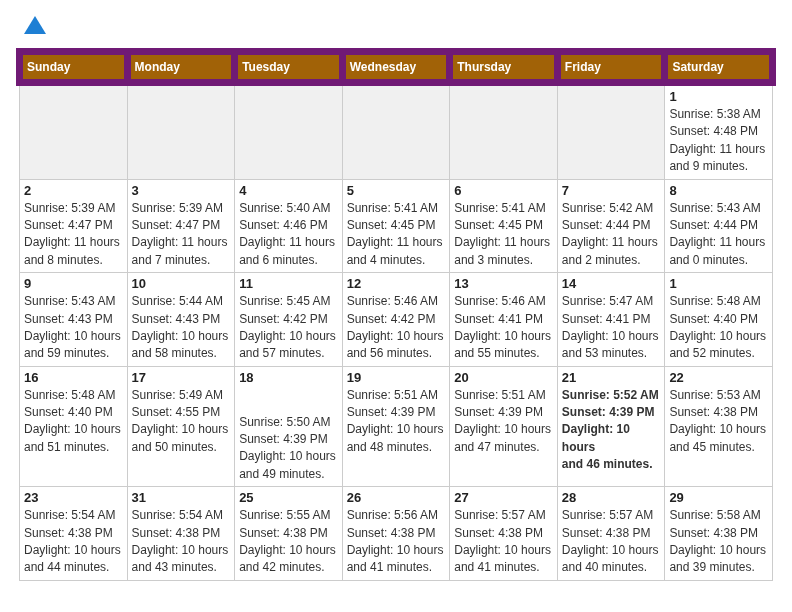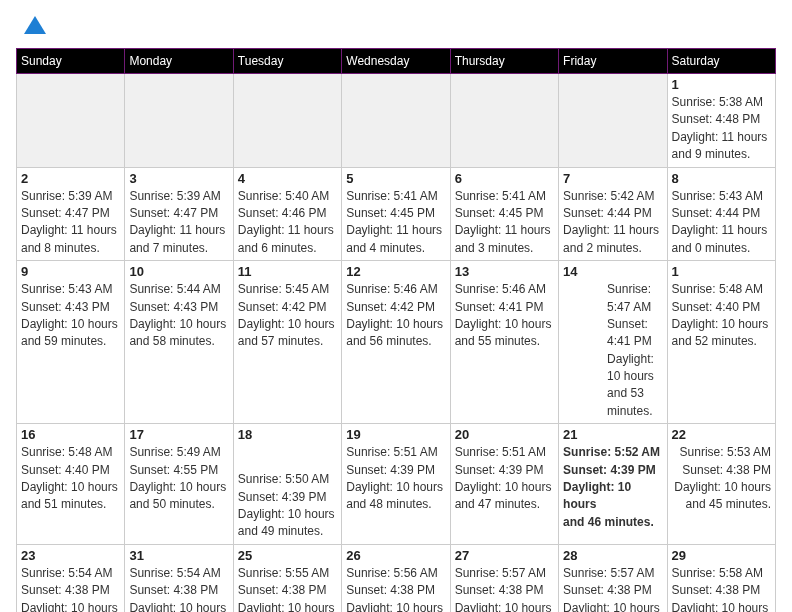--- a/index.html
+++ b/index.html
@@ -40,27 +40,27 @@
       font-size: 16px;
       color: #444;
       margin-top: 2px;
     }
     .calendar {
       width: 100%;
       border-collapse: collapse;
       table-layout: fixed;
     }
     .calendar th {
-      background: #000000;
+      background: #a16207;
       color: #fff;
       font-size: 12px;
-      font-weight: normal;
+      font-weight: bold;
       padding: 5px 4px;
       text-align: left;
-      border: 1px solid #701a75;
+      border: 7px solid #701a75;
     }
     .calendar td {
       border: 1px solid #ccc;
       vertical-align: top;
       padding: 3px 4px;
       font-size: 9.5px;
       color: #333;
       height: 76px;
       background: #fff;
     }
@@ -214,21 +214,21 @@
           </td>
           <td>
             <span class="day-number">13</span>
             <div class="day-info" style="white-space: pre-line;">Sunrise: 5:46 AM
 Sunset: 4:41 PM
 Daylight: 10 hours
 and 55 minutes.</div>
           </td>
           <td>
             <span class="day-number">14</span>
-            <div class="day-info" style="white-space: pre-line; margin-left: 44px;">Sunrise: 5:47 AM
+            <div class="day-info" style="white-space: pre-line;">Sunrise: 5:47 AM
 Sunset: 4:41 PM
 Daylight: 10 hours
 and 53 minutes.</div>
           </td>
           <td>
             <span class="day-number">1</span>
             <div class="day-info" style="white-space: pre-line;">Sunrise: 5:48 AM
 Sunset: 4:40 PM
 Daylight: 10 hours
 and 52 minutes.</div>
@@ -272,21 +272,21 @@
           </td>
           <td>
             <span class="day-number">21</span>
             <div class="day-info" style="white-space: pre-line; font-weight: bold;">Sunrise: 5:52 AM
 Sunset: 4:39 PM
 Daylight: 10 hours
 and 46 minutes.</div>
           </td>
           <td>
             <span class="day-number">22</span>
-            <div class="day-info" style="white-space: pre-line; text-align: right;">Sunrise: 5:53 AM
+            <div class="day-info" style="white-space: pre-line;">Sunrise: 5:53 AM
 Sunset: 4:38 PM
 Daylight: 10 hours
 and 45 minutes.</div>
           </td>
         </tr>
         <tr>
           <td>
             <span class="day-number">23</span>
             <div class="day-info" style="white-space: pre-line;">Sunrise: 5:54 AM
 Sunset: 4:38 PM

